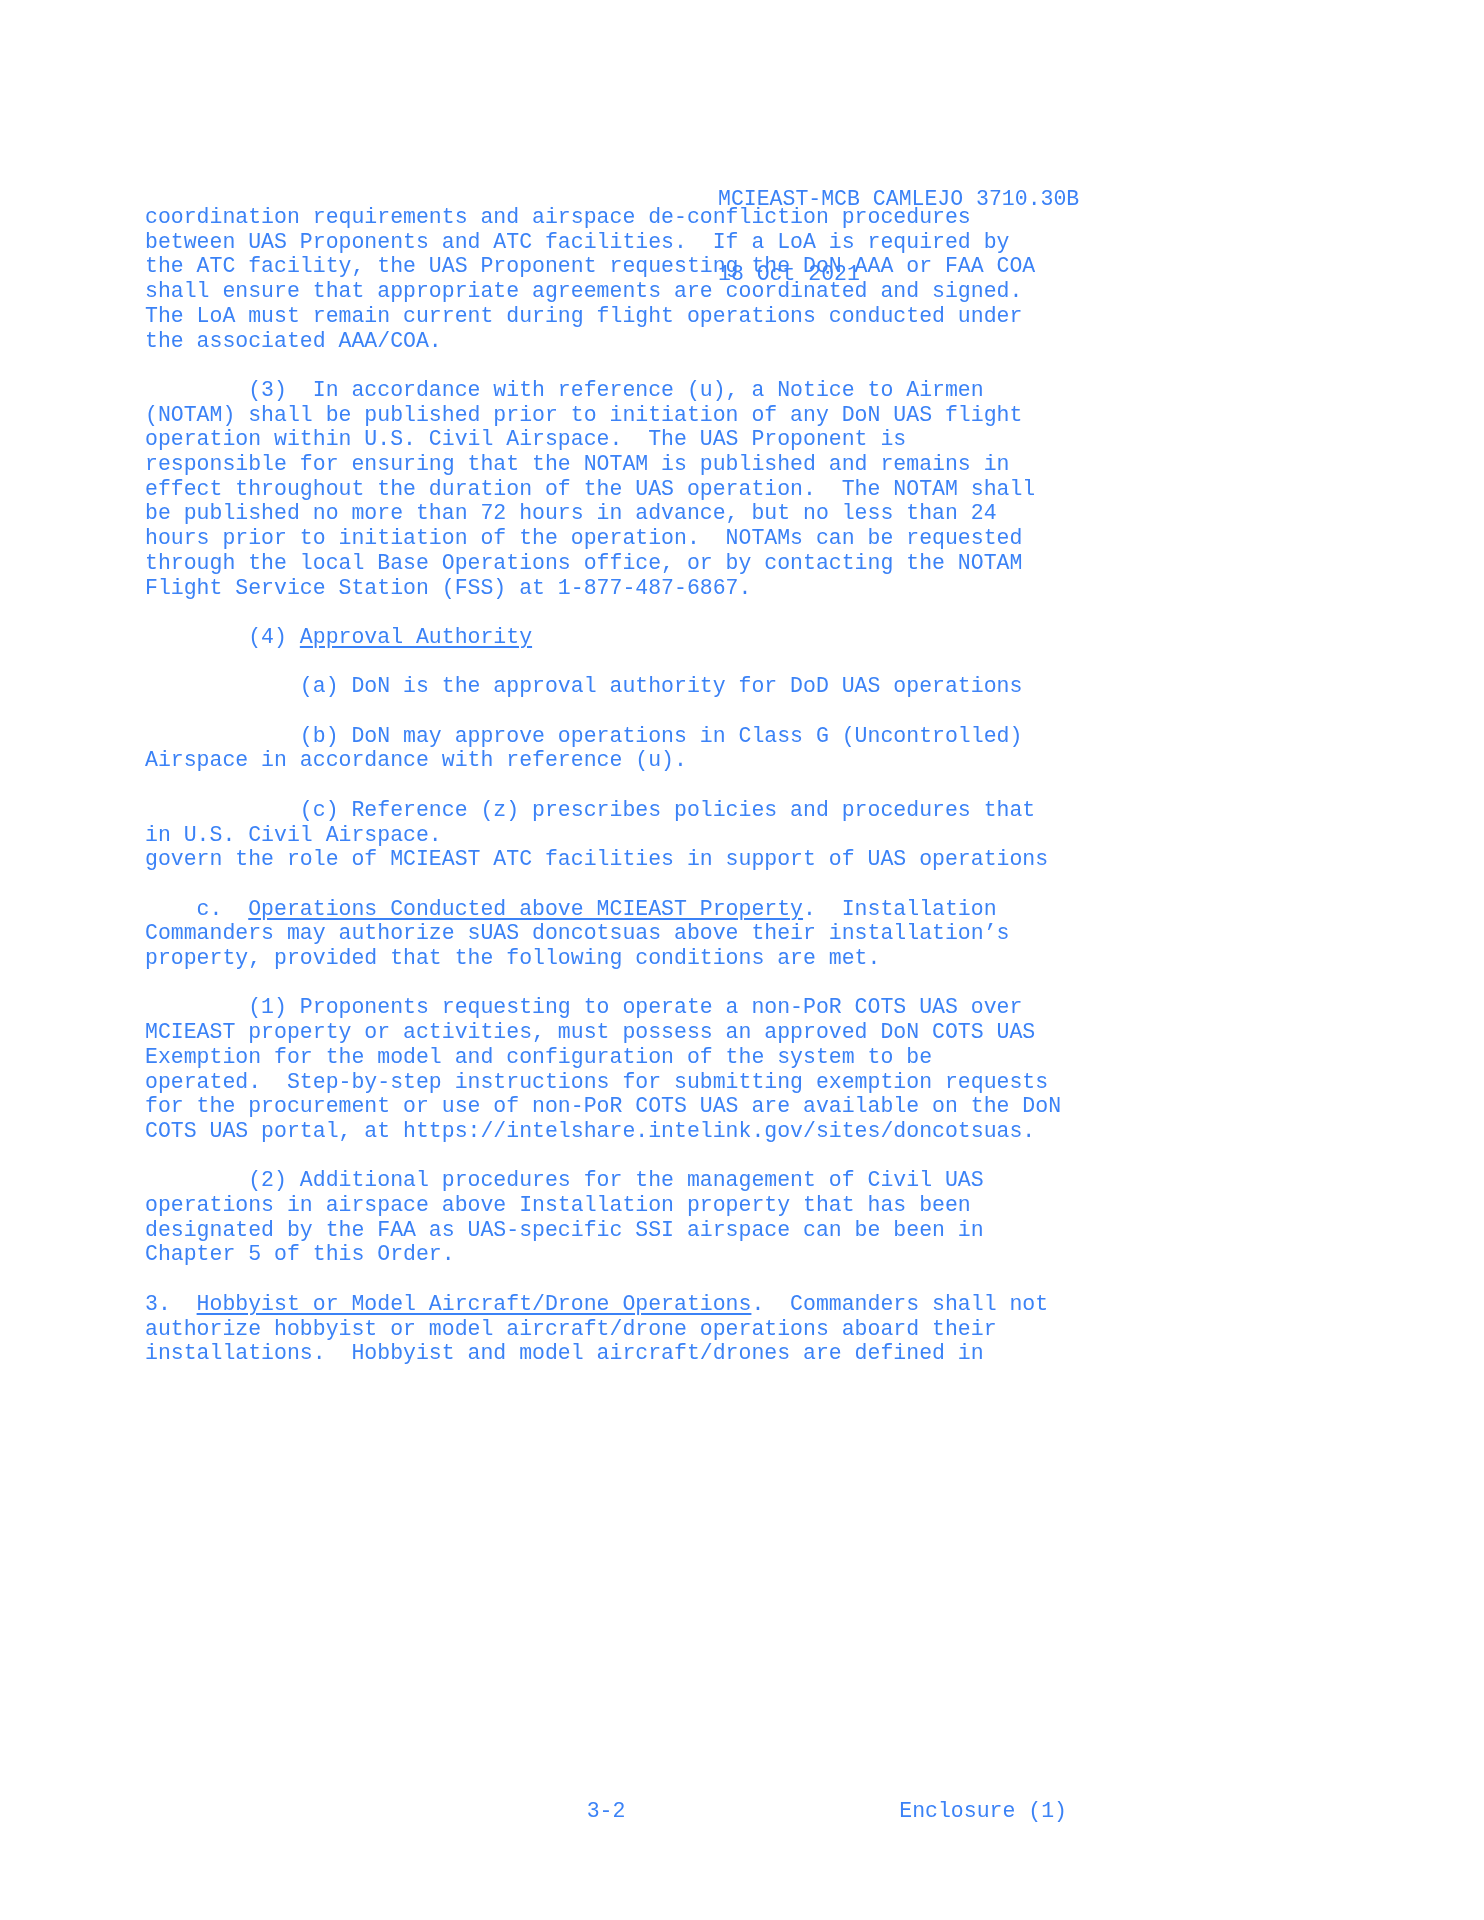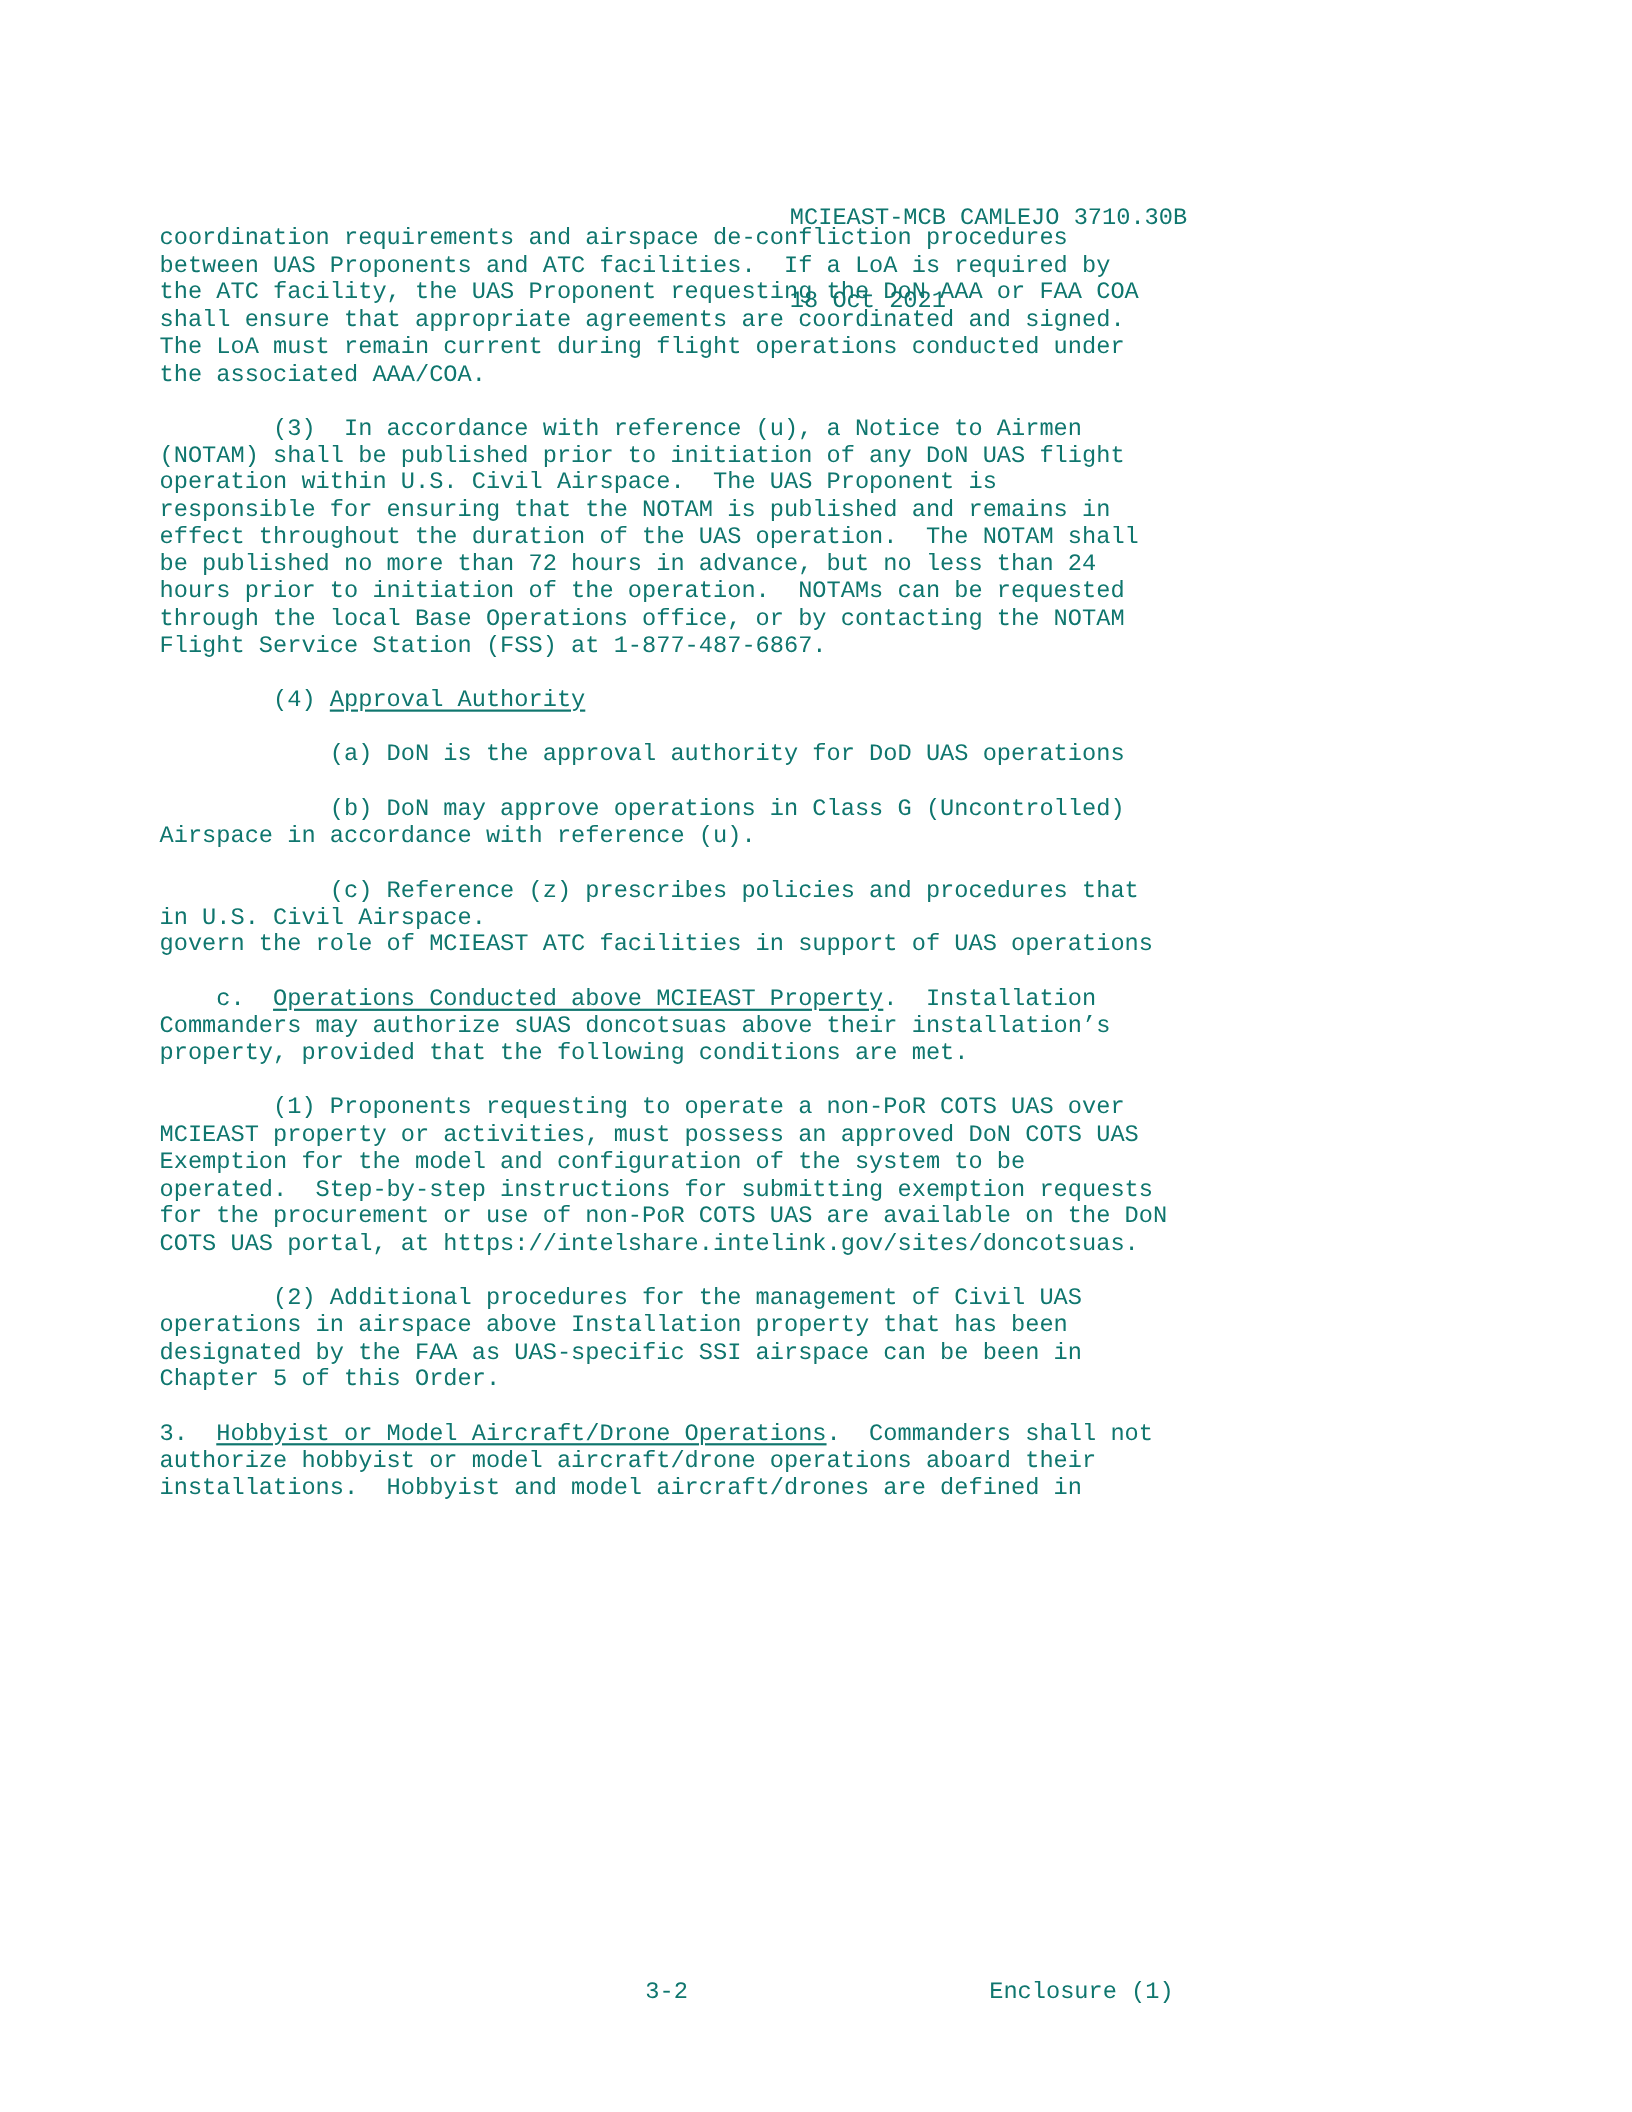--- a/index.html
+++ b/index.html
@@ -6,21 +6,21 @@
   html, body { background: #e8e8e8; }
   .page {
     position: relative;
     width: 1484px;
     height: 1920px;
     margin: 0 auto;
     background: #ffffff;
     font-family: "Liberation Mono", "DejaVu Sans Mono", monospace;
     font-size: 21.5px;
     line-height: 24.7px;
-    color: #0f766e;
+    color: #3b82f6;
     overflow: hidden;
   }
   .doc-header {
     position: absolute;
     left: 718px;
     top: 138px;
     white-space: pre;
   }
   .doc-body {
     position: absolute;

